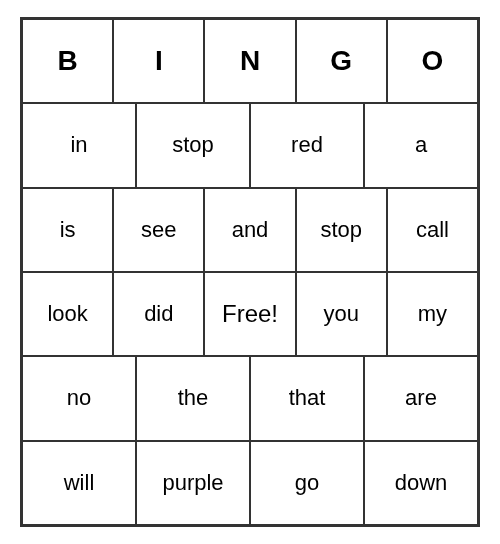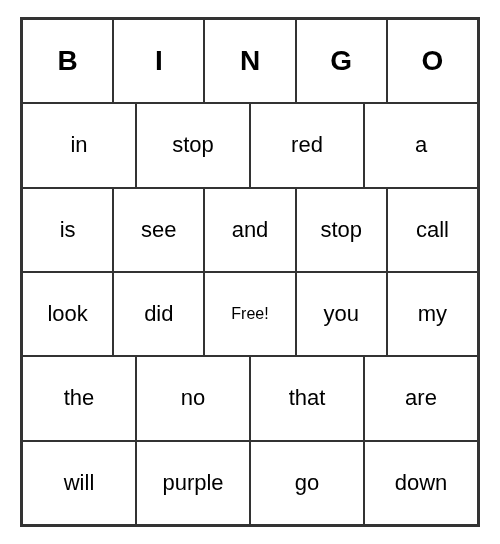--- a/index.html
+++ b/index.html
@@ -40,21 +40,21 @@
       font-size: 22px;
       color: #000;
     }
 
     .bingo-header .bingo-cell {
       font-size: 28px;
       font-weight: bold;
     }
 
     .free-cell {
-      font-size: 16px;
+      font-size: 24px;
     }
   </style>
 </head>
 <body>
 
 <div class="bingo-card">
   <div class="bingo-row bingo-header">
     <div class="bingo-cell">B</div>
     <div class="bingo-cell">I</div>
     <div class="bingo-cell">N</div>
@@ -79,22 +79,22 @@
 
   <div class="bingo-row">
     <div class="bingo-cell">look</div>
     <div class="bingo-cell">did</div>
     <div class="bingo-cell free-cell">Free!</div>
     <div class="bingo-cell">you</div>
     <div class="bingo-cell">my</div>
   </div>
 
   <div class="bingo-row">
+    <div class="bingo-cell">no</div>
     <div class="bingo-cell">the</div>
-    <div class="bingo-cell">no</div>
     <div class="bingo-cell">that</div>
     <div class="bingo-cell">are</div>
   </div>
 
   <div class="bingo-row">
     <div class="bingo-cell">will</div>
     <div class="bingo-cell">purple</div>
     <div class="bingo-cell">go</div>
     <div class="bingo-cell">down</div>
   </div>

